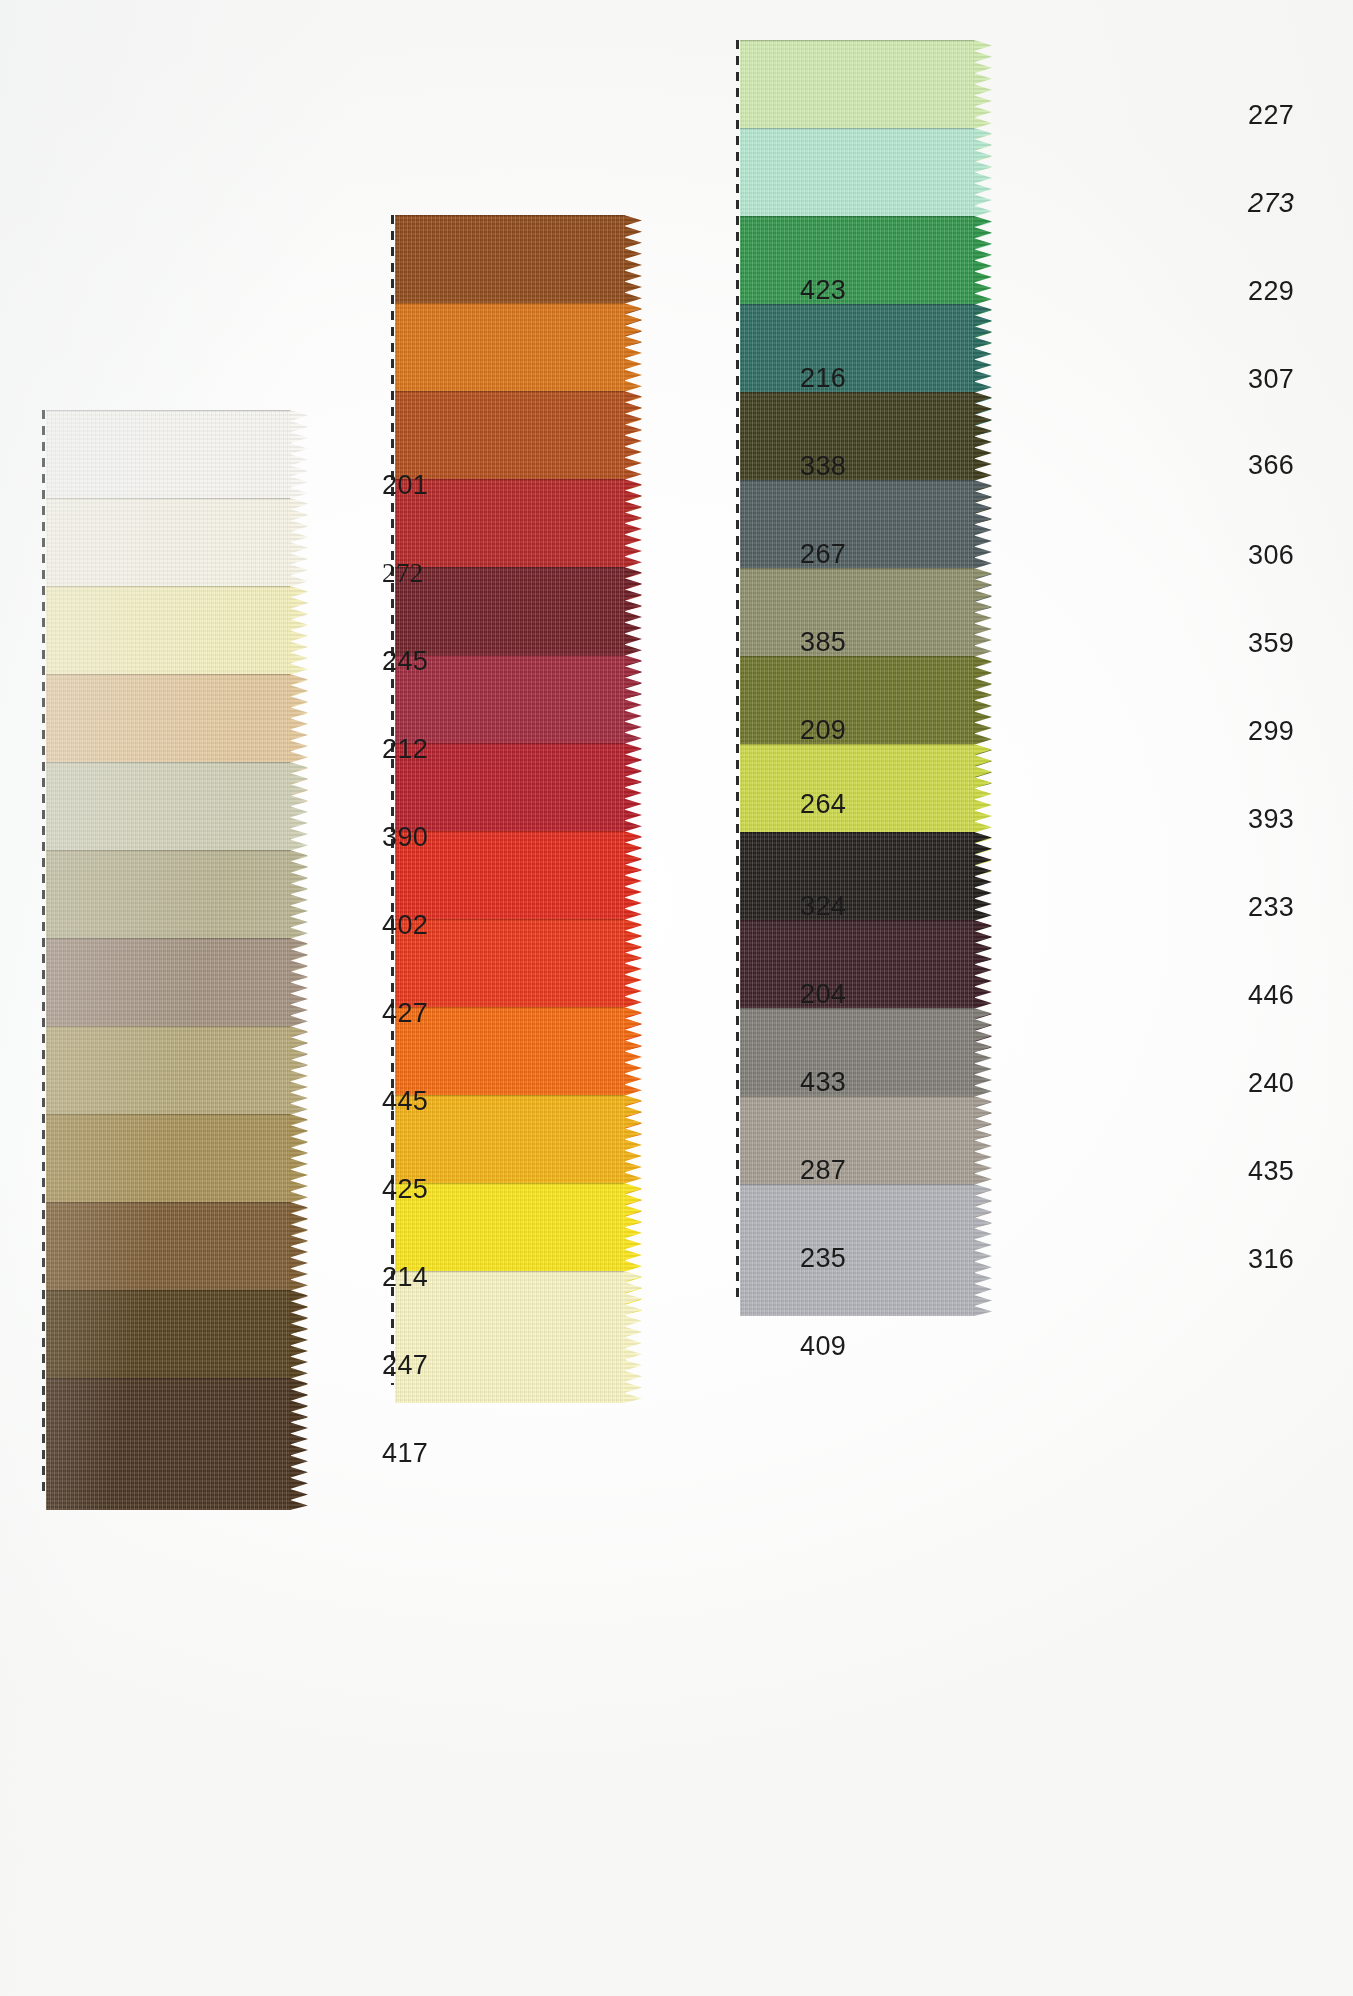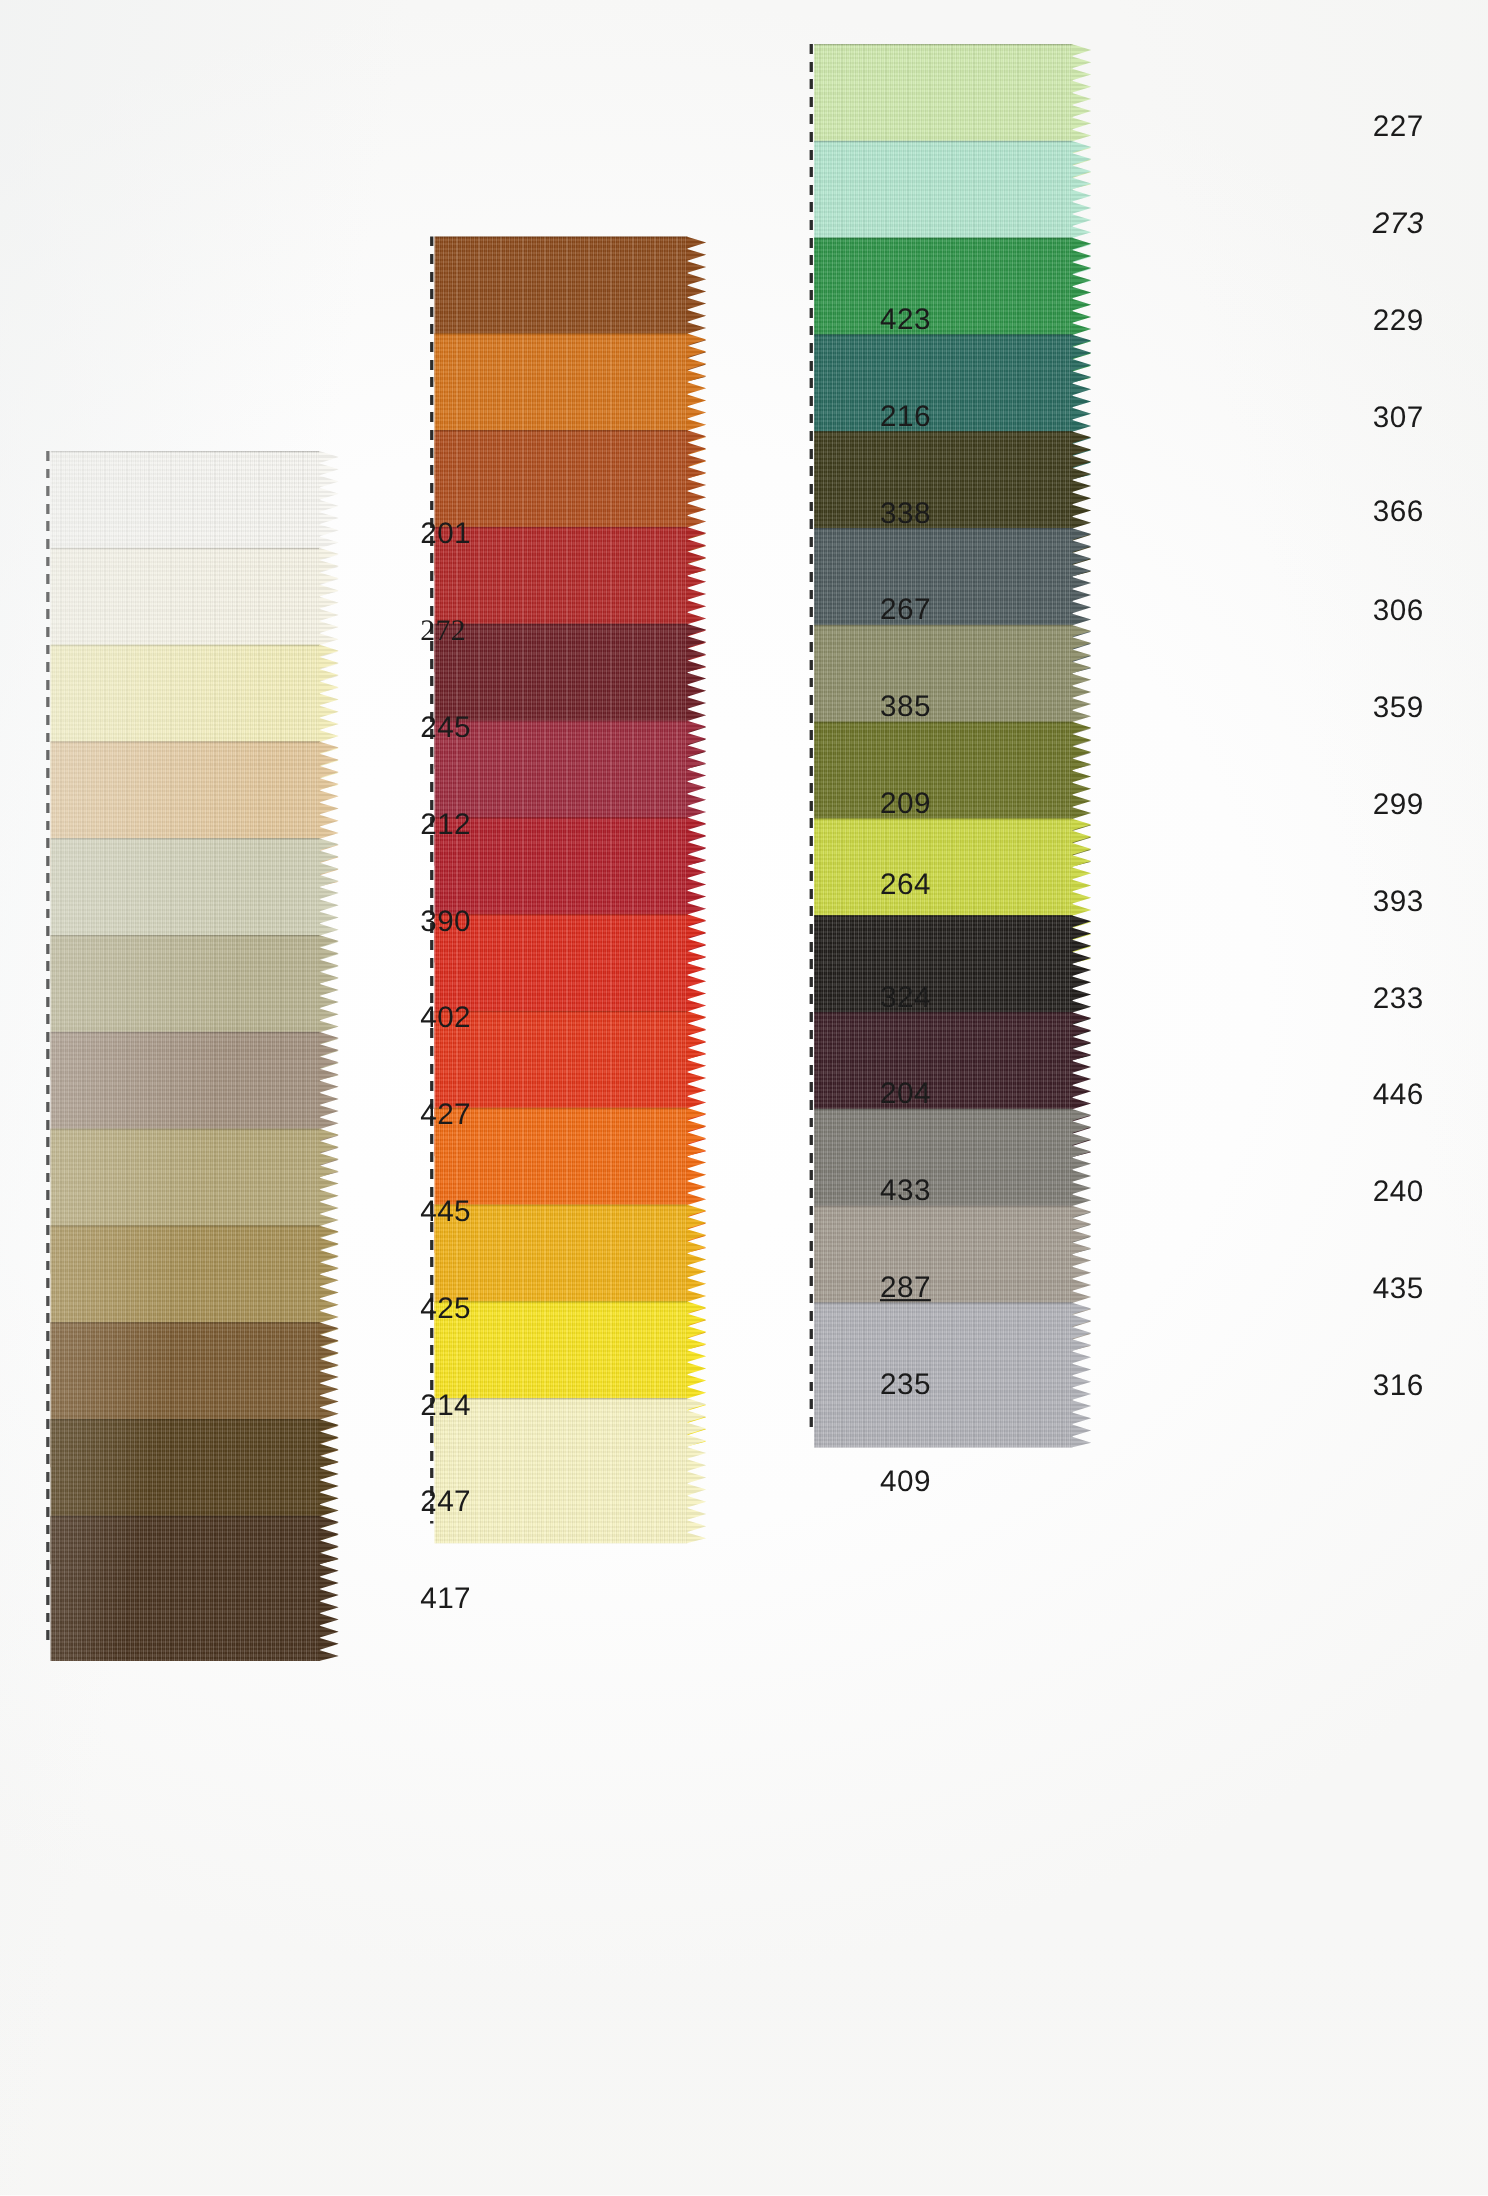--- a/index.html
+++ b/index.html
@@ -216,21 +216,21 @@
       <div class="code-label" style="left: 405px; top: 766px; z-index: 60;">204</div>
       <div class="swatch-row" style="top: 792px; width: 256px; height: 132px; z-index: 10;">
         <div class="chip" style="width: 230px; background-color: rgb(239, 106, 18);"></div>
         <div class="pink-edge" style="left: 229px; width: 18px; background-color: rgb(239, 106, 18);"></div>
       </div>
       <div class="code-label" style="left: 405px; top: 854px; z-index: 60;">433</div>
       <div class="swatch-row" style="top: 880px; width: 256px; height: 132px; z-index: 11;">
         <div class="chip" style="width: 230px; background-color: rgb(238, 176, 23);"></div>
         <div class="pink-edge" style="left: 229px; width: 18px; background-color: rgb(238, 176, 23);"></div>
       </div>
-      <div class="code-label" style="left: 405px; top: 942px; z-index: 60; text-decoration: underline;">287</div>
+      <div class="code-label" style="left: 405px; top: 942px; z-index: 60;">287</div>
       <div class="swatch-row" style="top: 968px; width: 256px; height: 132px; z-index: 12;">
         <div class="chip" style="width: 230px; background-color: rgb(247, 227, 32);"></div>
         <div class="pink-edge" style="left: 229px; width: 18px; background-color: rgb(247, 227, 32);"></div>
       </div>
       <div class="code-label" style="left: 405px; top: 1030px; z-index: 60;">235</div>
       <div class="swatch-row" style="top: 1056px; width: 256px; height: 132px; z-index: 13;">
         <div class="chip" style="width: 230px; background-color: rgb(246, 242, 194);"></div>
         <div class="pink-edge" style="left: 229px; width: 18px; background-color: rgb(246, 242, 194);"></div>
       </div>
       <div class="code-label" style="left: 405px; top: 1118px; z-index: 60;">409</div>

